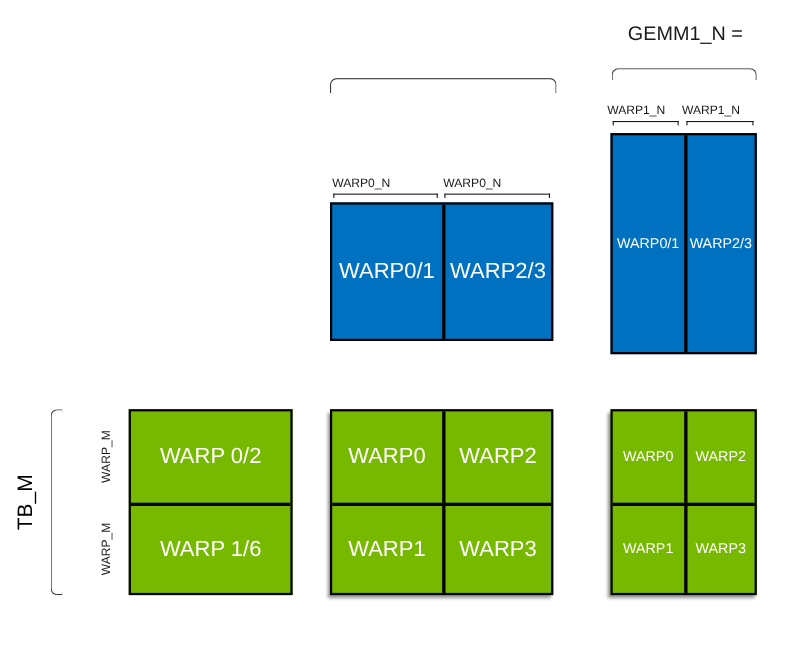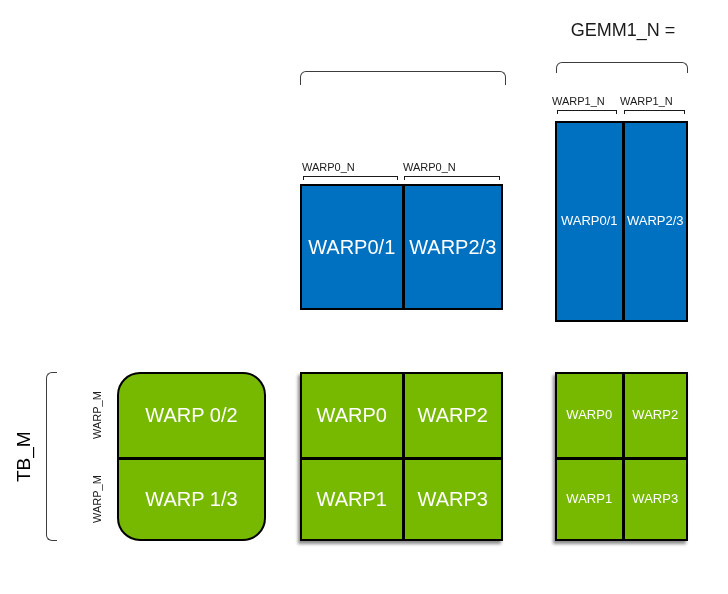--- a/index.html
+++ b/index.html
@@ -29,21 +29,21 @@
   .vtext {
     writing-mode: vertical-rl;
     transform: rotate(180deg);
     display:flex; align-items:center; justify-content:center;
     white-space:nowrap;
   }
   .box { border:2.5px solid #000; display:grid; }
   .blue  { background: var(--blue,  #0070C0); }
   .green { background: var(--green, #76B900); }
   .grid2col { grid-template-columns: 1fr 1fr; }
-  .grid2row { grid-template-rows: 1fr 1fr; border-radius: 23px; }
+  .grid2row { grid-template-rows: 1fr 1fr; }
   .grid2x2  { grid-template-columns: 1fr 1fr; grid-template-rows: 1fr 1fr; }
   .colsep { border-left: 3px solid #000; }
   .rowsep { border-top: 3px solid #000; }
   .cell {
     display:flex; flex-direction:row; align-items:center; justify-content:center;
     color:#fff; text-align:center;
   }
   .f20 { font-size:20px; line-height:1.5; }
   .f13 { font-size:13px; line-height:1.6; }
   .shadowed { box-shadow: -2px 3px 3px rgba(0,0,0,0.45); }
@@ -97,21 +97,21 @@
   <div class="abs bracket-left" style="left:46px; top:372px; width:11px; height:169px;"></div>
 
   <div class="abs vtext small-lbl" style="left:88px; top:378px; width:18px; height:74px;">WARP_M</div>
   <div class="abs vtext small-lbl" style="left:88px; top:462px; width:18px; height:74px;">WARP_M</div>
 
   <div class="abs box green grid2row" style="left:117px; top:372px; width:149px; height:169px;">
     <div class="cell f20">
       <div>WARP 0/2</div>
     </div>
     <div class="cell f20 rowsep">
-      <div>WARP 1/3</div>
+      <div>WARP 1/6</div>
     </div>
   </div>
 
   <div class="abs box green grid2x2 shadowed" style="left:300px; top:372px; width:203px; height:169px;">
     <div class="cell f20">
       <div>WARP</div>
       <div>0</div>
     </div>
     <div class="cell f20 colsep">
       <div>WARP</div>

